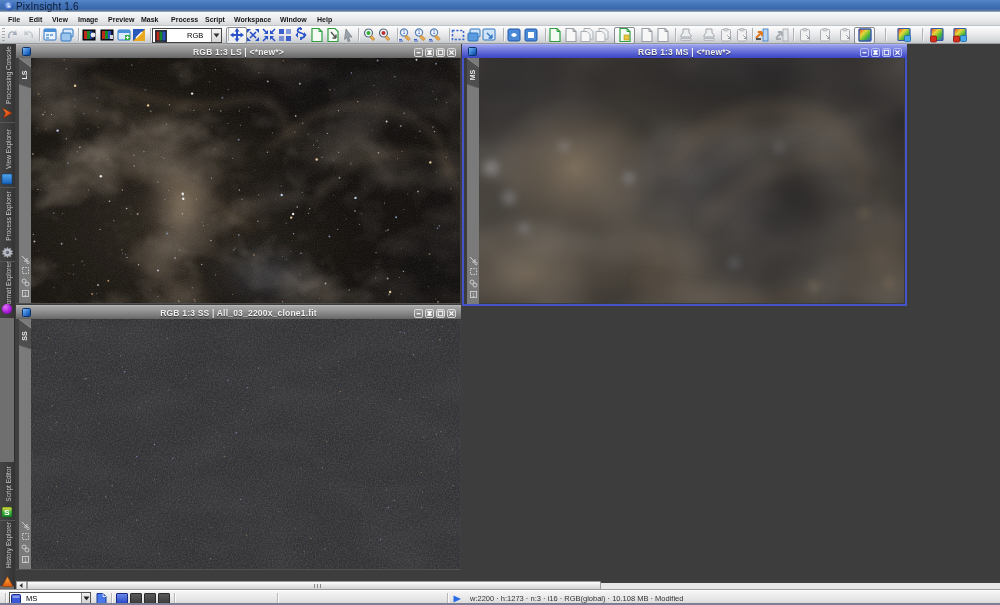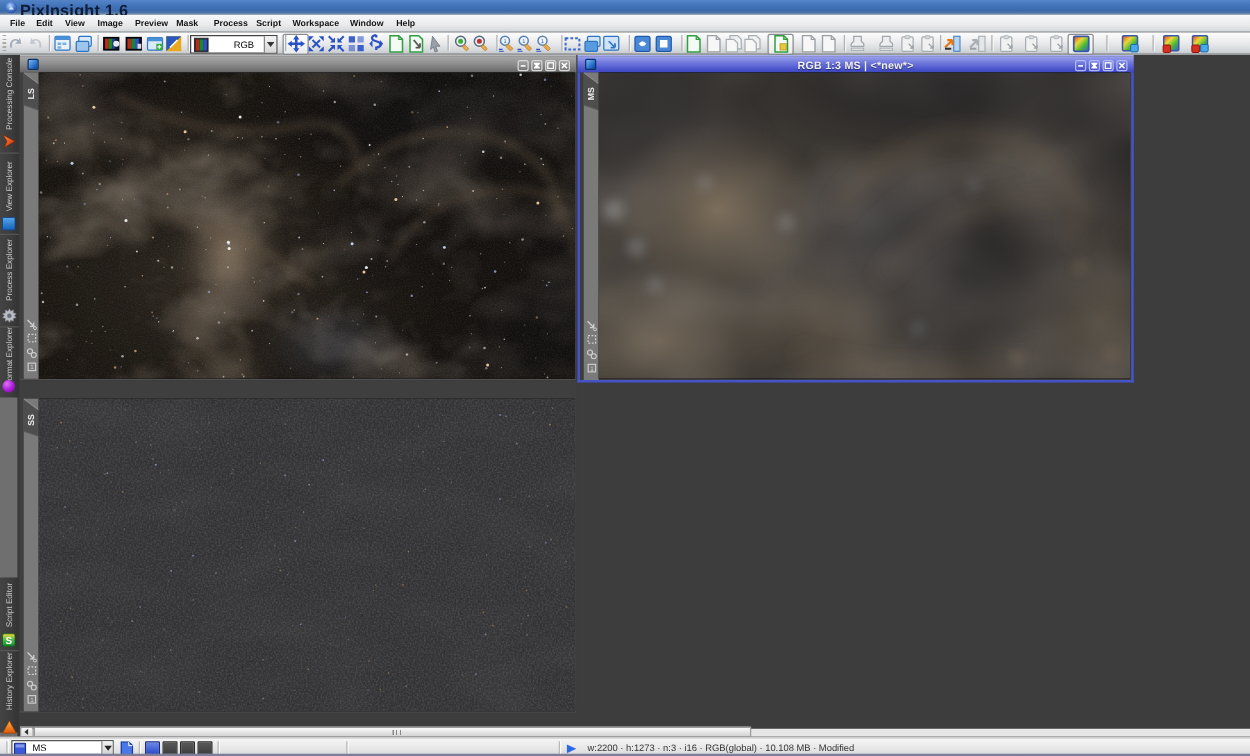--- a/index.html
+++ b/index.html
@@ -1,17 +1,17 @@
 <!DOCTYPE html>
 <html><head><meta charset="utf-8"><style>
 * { margin:0; padding:0; box-sizing:border-box; }
 html,body { width:1000px; height:605px; overflow:hidden; }
 #app { position:relative; width:1000px; height:605px; font-family:"Liberation Sans",sans-serif; background:#3d3d3d; }
 #titlebar { position:absolute; left:0; top:0; width:1000px; height:12px; background:linear-gradient(#5584c8 0%,#4273b8 40%,#3b69ad 72%,#5a7aa2 88%,#a9b6c4 100%); }
-#titlebar span { position:absolute; left:16px; top:1px; font-size:13px; font-weight:bold; color:#0e1c36; letter-spacing:0.2px; }
+#titlebar span { position:absolute; left:16px; top:1px; font-size:10px; font-weight:normal; color:#0e1c36; letter-spacing:0.2px; }
 #menubar { position:absolute; left:0; top:12px; width:1000px; height:14px; background:linear-gradient(#f7f8f9,#e8eaec 60%,#d6d9dc); border-bottom:1px solid #c2c5c8; }
 #menubar span { position:absolute; top:3.5px; font-size:7px; font-weight:bold; color:#141414; }
 #toolbar { position:absolute; left:0; top:26px; width:1000px; height:18px; background:linear-gradient(#fdfdfd,#ececee 45%,#d4d7da 85%,#c6c9cc); border-bottom:1px solid #989b9e; }
 .tbi { position:absolute; }
 .tsep { position:absolute; top:2px; width:1px; height:13px; background:#b0b3b6; box-shadow:1px 0 0 #f4f4f4; }
 #combo { position:absolute; left:152px; top:2px; width:70px; height:15px; background:#fff; border:1px solid #444; display:flex; align-items:center; }
 #combo span { font-size:7.5px; color:#000; margin-left:18px; }
 #combo-btn { position:absolute; right:0; top:0; width:10px; height:13px; border-left:1px solid #888; background:linear-gradient(#f4f4f4,#d8d8d8); display:flex; align-items:center; justify-content:center; }
 #workspace { position:absolute; left:15px; top:44px; width:985px; height:537px; background:#3d3d3d; }
 #dock { position:absolute; left:0; top:44px; width:15px; height:546px; background:#6f6f6f; border-right:1px solid #2c2c2c; }
@@ -44,20 +44,21 @@
 .sq { position:absolute; top:1.5px; width:12px; height:11px; background:linear-gradient(#585858,#3e3e3e); border:1px solid #2a2a2a; border-radius:1px; }
 #stattext { position:absolute; left:470px; top:3px; color:#333; }
 #btmline { position:absolute; left:0; top:603px; width:1000px; height:2px; background:#7e7e96; }
 </style></head><body>
 <div id="app">
  <div id="workspace"></div>
 
  <div class="win" style="left:16px;top:44px;width:445px;height:260px;background:#3f3f3f;border-bottom:1px solid #505050">
    <div class="wtitle">
         <div class="wicon"></div>
+        <div class="wtext">RGB 1:3 LS | &lt;*new*&gt;</div>
         <div class="wbtns">
           <div class="wbtn">
             <svg width="9" height="9" viewBox="0 0 9 9">
               <rect x="2" y="4" width="5" height="1.6" fill="#fff"></rect>
             </svg>
           </div>
           <div class="wbtn">
             <svg width="9" height="9" viewBox="0 0 9 9">
               <path d="M1.5 1.5 L7.5 1.5 7.5 2.8 5.6 4.5 7.5 6.2 7.5 7.5 1.5 7.5 1.5 6.2 3.4 4.5 1.5 2.8Z" fill="#fff"></path>
             </svg>
@@ -533,20 +534,46 @@
             <circle cx="335" cy="228" r="4" fill="#c0a880"></circle>
             <circle cx="45" cy="170" r="4" fill="#d0d8e8"></circle>
             <circle cx="385" cy="155" r="3.5" fill="#c8a878"></circle>
             <circle cx="410" cy="225" r="3.5" fill="#c89868"></circle>
             <circle cx="300" cy="90" r="3.5" fill="#b8c4d8"></circle>
 </g>
 </svg></div>
  </div>
 
  <div class="win" style="left:16px;top:305px;width:445px;height:265px;background:#3f3f3f;border-bottom:1px solid #505050">
+   <div class="wtitle">
+        <div class="wicon"></div>
+        <div class="wtext">RGB 1:3 SS | All_03_2200x_clone1.fit</div>
+        <div class="wbtns">
+          <div class="wbtn">
+            <svg width="9" height="9" viewBox="0 0 9 9">
+              <rect x="2" y="4" width="5" height="1.6" fill="#fff"></rect>
+            </svg>
+          </div>
+          <div class="wbtn">
+            <svg width="9" height="9" viewBox="0 0 9 9">
+              <path d="M1.5 1.5 L7.5 1.5 7.5 2.8 5.6 4.5 7.5 6.2 7.5 7.5 1.5 7.5 1.5 6.2 3.4 4.5 1.5 2.8Z" fill="#fff"></path>
+            </svg>
+          </div>
+          <div class="wbtn">
+            <svg width="9" height="9" viewBox="0 0 9 9">
+              <rect x="1.6" y="1.6" width="5.8" height="5.8" fill="none" stroke="#fff" stroke-width="1.3"></rect>
+            </svg>
+          </div>
+          <div class="wbtn">
+            <svg width="9" height="9" viewBox="0 0 9 9">
+              <path d="M1.8 1.8 L7.2 7.2 M7.2 1.8 L1.8 7.2" stroke="#fff" stroke-width="1.6"></path>
+            </svg>
+          </div>
+        </div>
+      </div>
    <div class="wstrip">
         <svg class="vtab" width="12" height="34" viewBox="0 0 12 34">
           <path d="M0 0 L12 9 12 30 0 26Z" fill="#4e4e4e"></path>
           <path d="M0 0 L12 9" stroke="#8a8a8a" stroke-width="1"></path>
           <path d="M0 26 L12 30" stroke="#5a5a5a" stroke-width="1"></path>
           <text x="6" y="19" font-size="7" font-weight="bold" fill="#ececec" text-anchor="middle" font-family="Liberation Sans" transform="rotate(-90 6 17)">SS</text>
         </svg>
         <div class="sicons">
           <svg width="9" height="9" viewBox="0 0 9 9">
             <path d="M1 1 L6 6 M6 6 L6 3 M6 6 L3 6" stroke="#d0d0d0" fill="none"></path>

